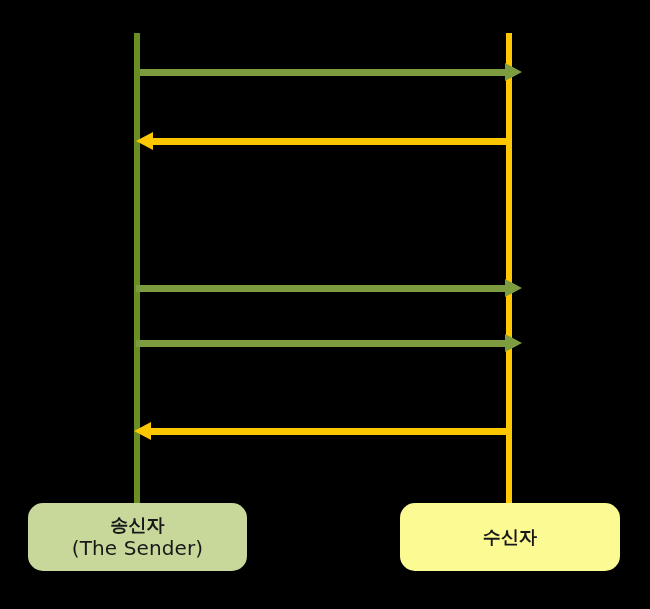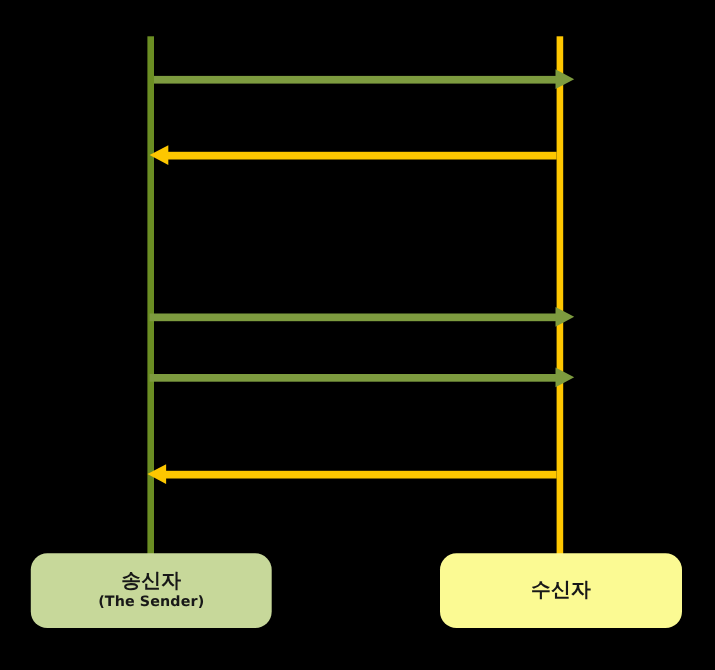--- a/index.html
+++ b/index.html
@@ -96,22 +96,22 @@
     width: 220px;
     height: 68px;
     background: #fbfa93;
   }
   .actor-name-ko {
     font-size: 18px;
     font-weight: 700;
     letter-spacing: 0.2px;
   }
   .actor-name-en {
-    font-size: 13px;
-    font-weight: 700;
+    font-size: 20px;
+    font-weight: 400;
     letter-spacing: 0.1px;
   }
 </style>
 </head>
 <body>
 
 <div id="canvas">
 
   <div class="lifeline" id="lifeline-sender"></div>
   <div class="lifeline" id="lifeline-receiver"></div>

